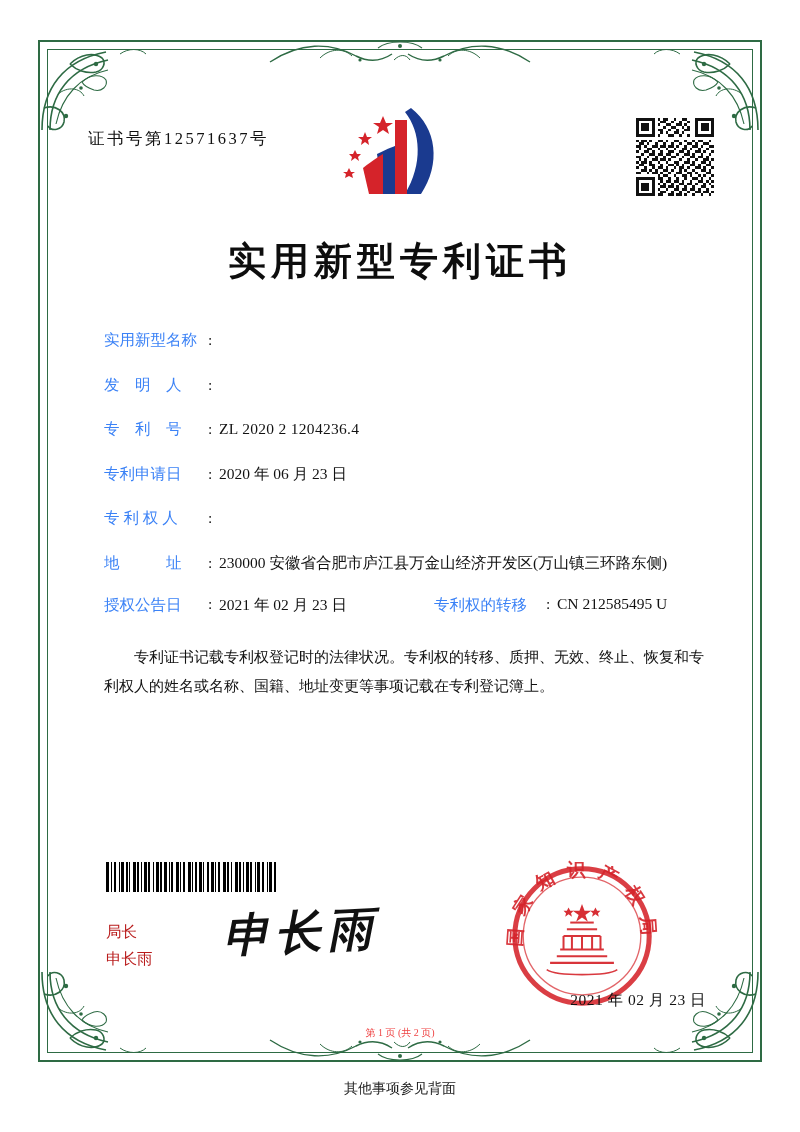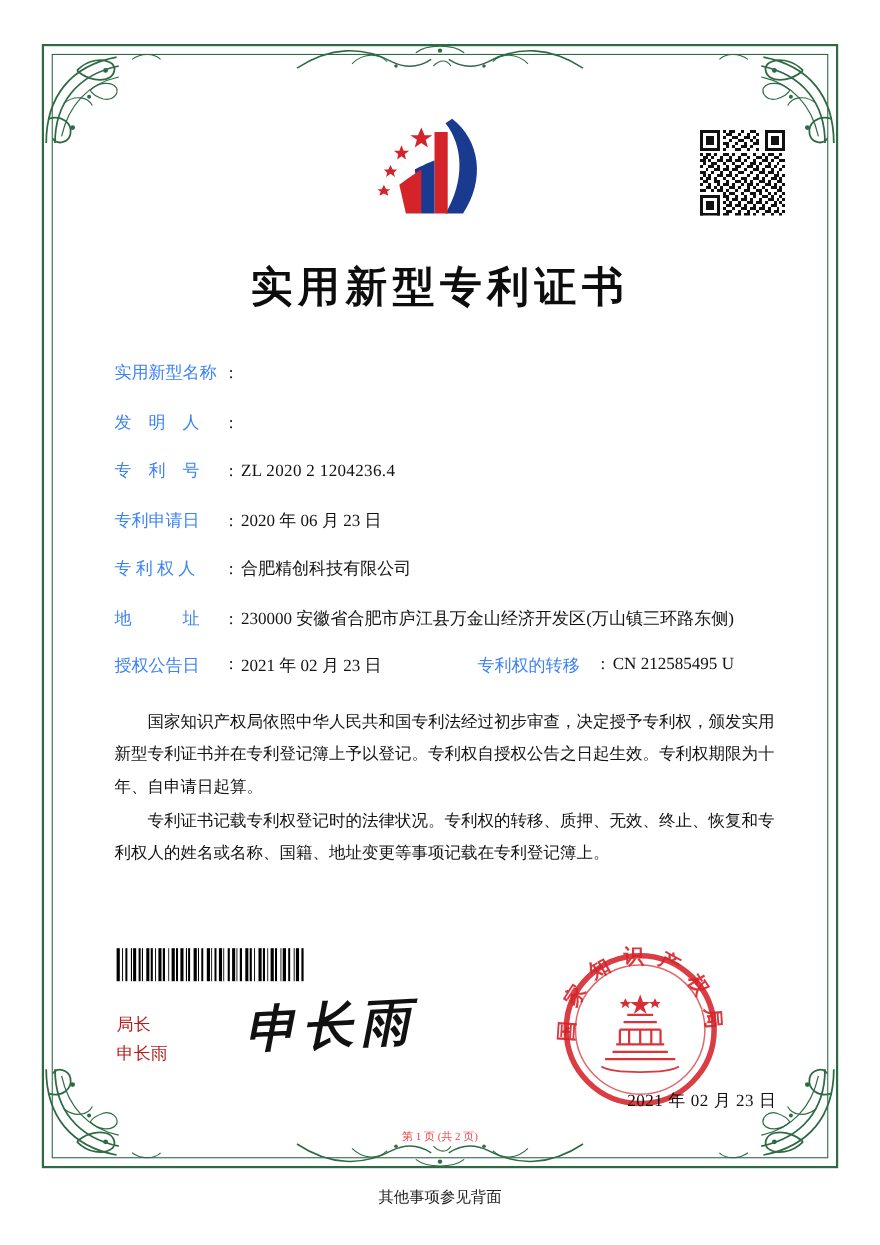--- a/index.html
+++ b/index.html
@@ -359,20 +359,21 @@
     </g>
     <g fill="#2e6b44">
       <circle cx="140" cy="10" r="2"></circle>
       <circle cx="100" cy="24" r="1.6"></circle>
       <circle cx="180" cy="24" r="1.6"></circle>
     </g>
   </svg>
 
   <div class="content">
 
+    <div class="cert-number">证书号第12571637号</div>
 
     <svg class="logo" viewBox="0 0 150 108">
       <path d="M86 6 C112 26 116 62 96 92 L80 92 C98 62 96 30 80 10 Z" fill="#1a3a8f"></path>
       <path d="M70 18 L82 18 L82 92 L70 92 Z" fill="#d5232a"></path>
       <path d="M52 52 C64 46 70 44 70 44 L70 92 L58 92 Z" fill="#1a3a8f"></path>
       <path d="M38 66 C48 58 58 52 58 52 L58 92 L44 92 Z" fill="#d5232a"></path>
       <g fill="#d5232a">
         <polygon points="58,14 61,21 68,21 62,25 64,32 58,28 52,32 54,25 48,21 55,21"></polygon>
         <polygon points="40,30 42,35 47,35 43,38 44,43 40,40 36,43 37,38 33,35 38,35"></polygon>
         <polygon points="30,48 32,52 36,52 33,55 34,59 30,56 26,59 27,55 24,52 28,52"></polygon>
@@ -635,21 +636,20 @@
 
       <div class="field-row">
         <span class="field-label">专利申请日</span>
         <span class="field-colon">:</span>
         <span class="field-value">2020 年 06 月 23 日</span>
       </div>
 
       <div class="field-row">
         <span class="field-label">专 利 权 人</span>
         <span class="field-colon">:</span>
-        <span class="field-value">合肥精创科技有限公司</span>
       </div>
 
       <div class="field-row">
         <span class="field-label">地　　　址</span>
         <span class="field-colon">:</span>
         <span class="field-value">230000  安徽省合肥市庐江县万金山经济开发区(万山镇三环路东侧)</span>
       </div>
 
       <div class="row-split">
         <span class="split-left">
@@ -659,21 +659,20 @@
         </span>
         <span class="split-right">
           <span class="field-label">专利权的转移</span>
           <span class="field-colon">:</span>
           <span class="field-value">CN 212585495 U</span>
         </span>
       </div>
     </div>
 
     <div class="paragraphs">
-      <p>国家知识产权局依照中华人民共和国专利法经过初步审查，决定授予专利权，颁发实用新型专利证书并在专利登记簿上予以登记。专利权自授权公告之日起生效。专利权期限为十年、自申请日起算。</p>
       <p>专利证书记载专利权登记时的法律状况。专利权的转移、质押、无效、终止、恢复和专利权人的姓名或名称、国籍、地址变更等事项记载在专利登记簿上。</p>
     </div>
 
     <div class="barcode">
       <i style="width:3px"></i>
         <i style="width:2px;background:#fff"></i>
         <i style="width:1px"></i>
         <i style="width:2px;background:#fff"></i>
       <i style="width:2px"></i>
         <i style="width:3px;background:#fff"></i>

